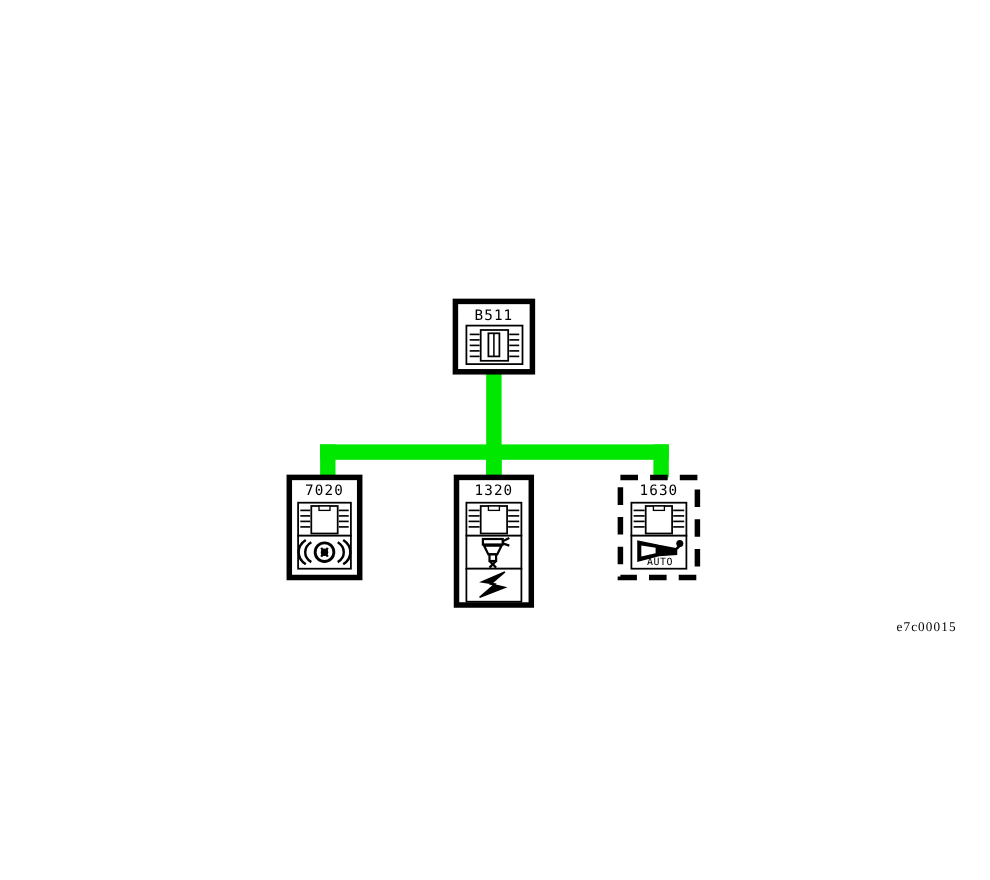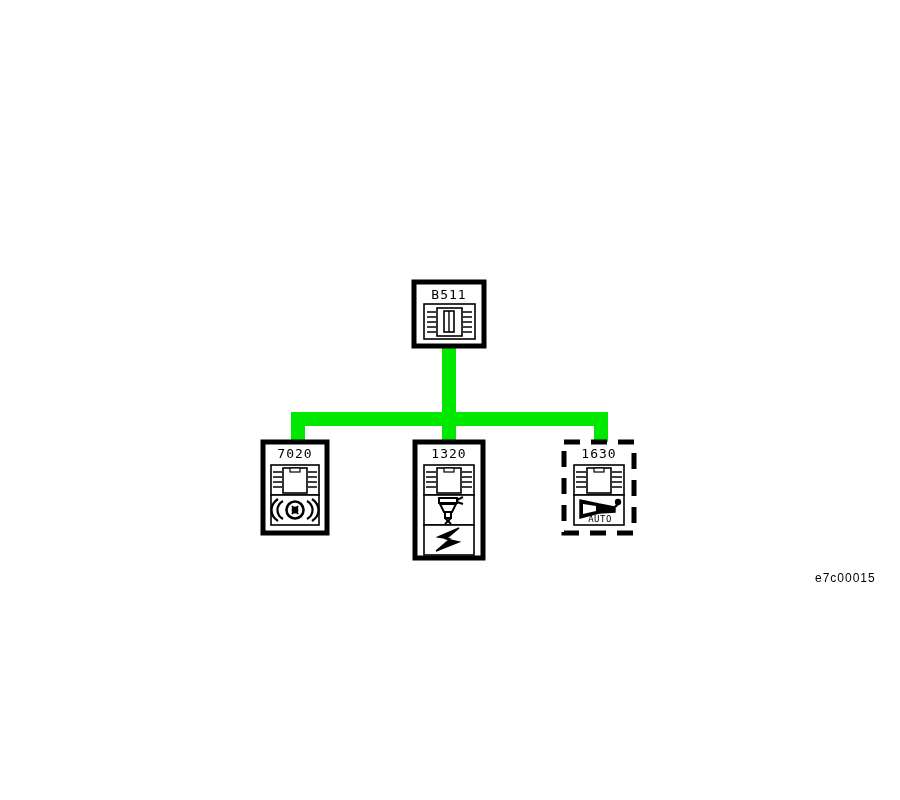--- a/index.html
+++ b/index.html
@@ -3,25 +3,25 @@
 <meta charset="utf-8">
 <style>
   html,body{margin:0;padding:0;}
   body{
     width:900px;height:800px;
     background:#ffffff;
     font-family:"DejaVu Sans Mono", monospace;
     position:relative;
     overflow:hidden;
   }
-  #diagram-root{position:absolute;left:0;top:16px;width:900px;height:772px;border-radius:31px;}
+  #diagram-root{position:absolute;left:0;top:8px;width:900px;height:772px;border-radius:31px;}
   svg{display:block;}
   .wm{
     position:absolute;
-    font-family:Liberation Sans, sans-serif;
+    font-family:Liberation Serif, serif;
     font-size:12px;
     letter-spacing:1px;
     color:#000;
     white-space:nowrap;
   }
 </style>
 </head>
 <body>
 
 <div id="diagram-root">

